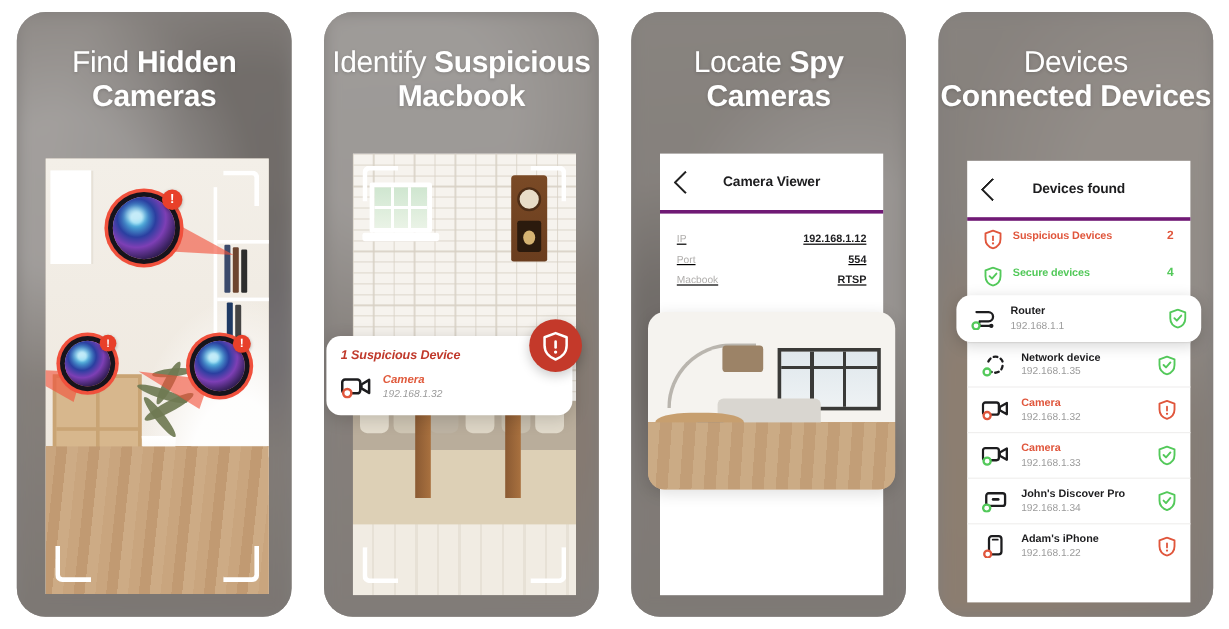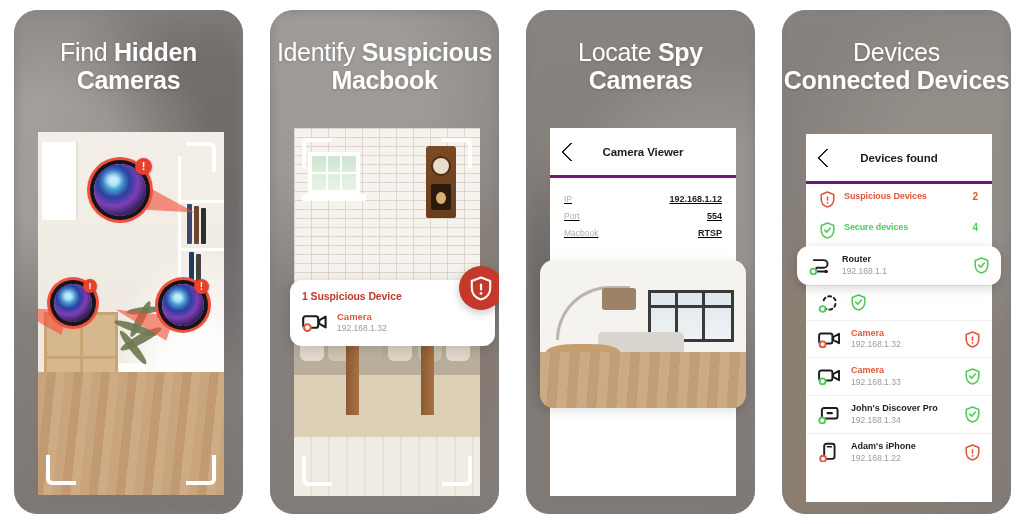--- a/index.html
+++ b/index.html
@@ -219,24 +219,25 @@
     width:10px; height:12px; border-radius:50%; background:#d6b372;
   }
   .sofa { position: absolute; left:0; right:0; top: 56%; height: 16%; background:#b9ad9b; }
   .pillow { position: absolute; top: 8%; width: 24px; height: 22px; border-radius: 6px; }
   .table-leg { position:absolute; bottom: 22%; width: 13px; height: 78px; background: linear-gradient(to right,#8a5a33,#a9713f); }
   .rug { position:absolute; left:0; right:0; bottom: 15%; height: 18%; background:#ddd0b6; }
   .p2-floor { position:absolute; left:0; right:0; bottom:0; height:16%;
     background: repeating-linear-gradient(to right, #f1ece3 0 16px, #e7e1d6 16px 18px); }
 
   .susp-card {
-    position: absolute; left: 20px; top: 270px; width: 205px;
+    position: absolute; left: 2px; top: 270px; width: 205px;
     background: #fff; border-radius: 12px;
     box-shadow: 0 3px 14px rgba(0,0,0,0.16);
     padding: 10px 12px 12px 12px;
+    font-style: italic;
   }
   .susp-title { font-size: 10.5px; font-weight: 700; color: #c0392b; letter-spacing: -.1px; }
   .susp-row { display: flex; align-items: center; gap: 9px; margin-top: 9px; }
   .dev-name-red { font-size: 9.5px; font-weight: 700; color: #e05a3c; line-height: 1.25; }
   .dev-ip { font-size: 8.5px; color: #9b9b9b; line-height: 1.3; }
   .shield-fab {
     position: absolute; right: -8px; top: -14px;
     width: 44px; height: 44px; border-radius: 50%;
     background: #c4392a; display:flex; align-items:center; justify-content:center;
     box-shadow: 0 3px 10px rgba(0,0,0,.22);
@@ -549,20 +550,24 @@
         </div>
 
         <div class="dev-row">
           <span>
             <svg width="24" height="20" viewBox="0 0 26 22">
               <path d="M6 8 A7 7 0 0 1 19 8" fill="none" stroke="#1d1d1f" stroke-width="2.1" stroke-linecap="round" stroke-dasharray="3.4 3.2"></path>
               <path d="M19 12 A7 7 0 0 1 9 17.6" fill="none" stroke="#1d1d1f" stroke-width="2.1" stroke-linecap="round" stroke-dasharray="3.4 3.2"></path>
               <circle cx="4.8" cy="17.6" r="3.2" fill="#fff" stroke="#53c95a" stroke-width="2.1"></circle>
             </svg>
           </span>
+          <span class="dev-texts">
+            <span class="dev-name" style="display:block">Network device</span>
+            <span class="dev-ip" style="display:block">192.168.1.35</span>
+          </span>
           <span>
             <svg width="15" height="17" viewBox="0 0 22 25">
               <path d="M11 1.6 L20.2 5 V12 C20.2 18 15.8 22 11 23.6 C6.2 22 1.8 18 1.8 12 V5 Z" fill="none" stroke="#53c95a" stroke-width="2.3" stroke-linejoin="round"></path>
               <path d="M6.8 12 L9.8 15 L15.2 8.8" fill="none" stroke="#53c95a" stroke-width="2.3" stroke-linecap="round" stroke-linejoin="round"></path>
             </svg>
           </span>
         </div>
 
         <div class="dev-row">
           <span>

